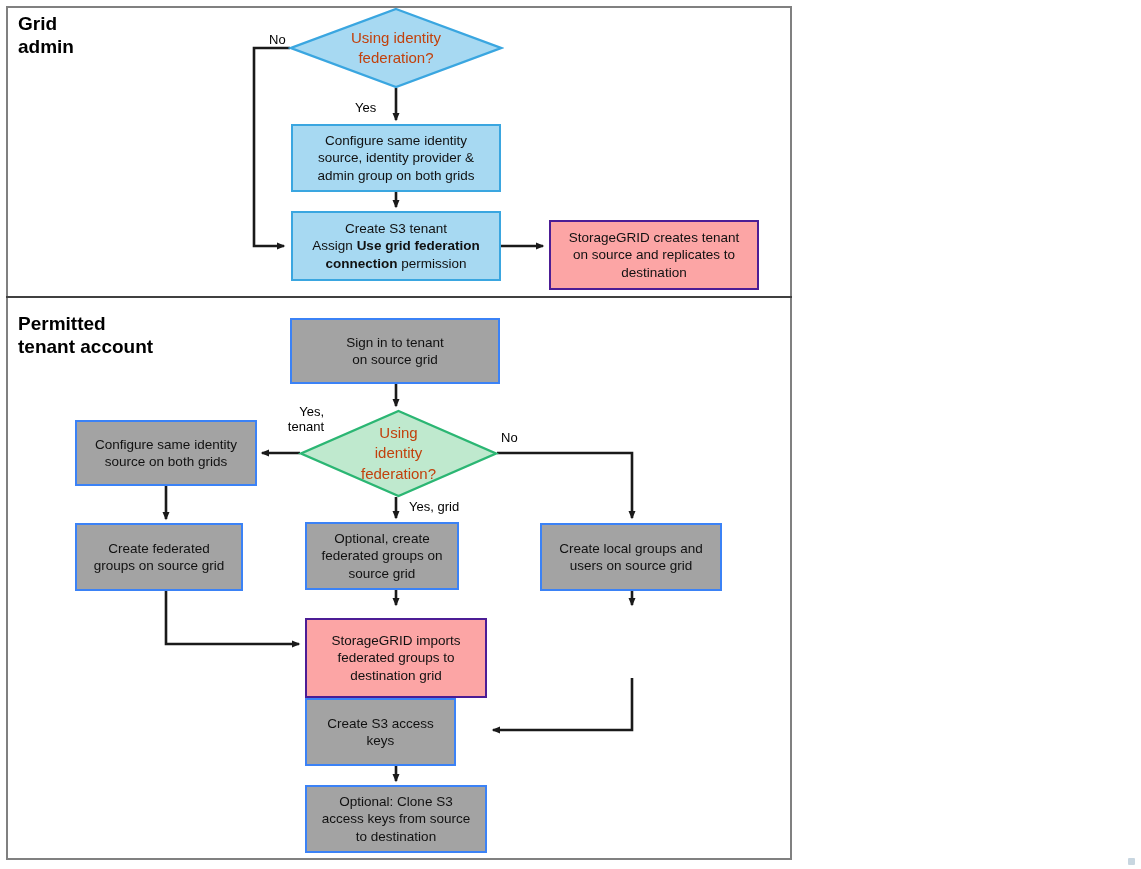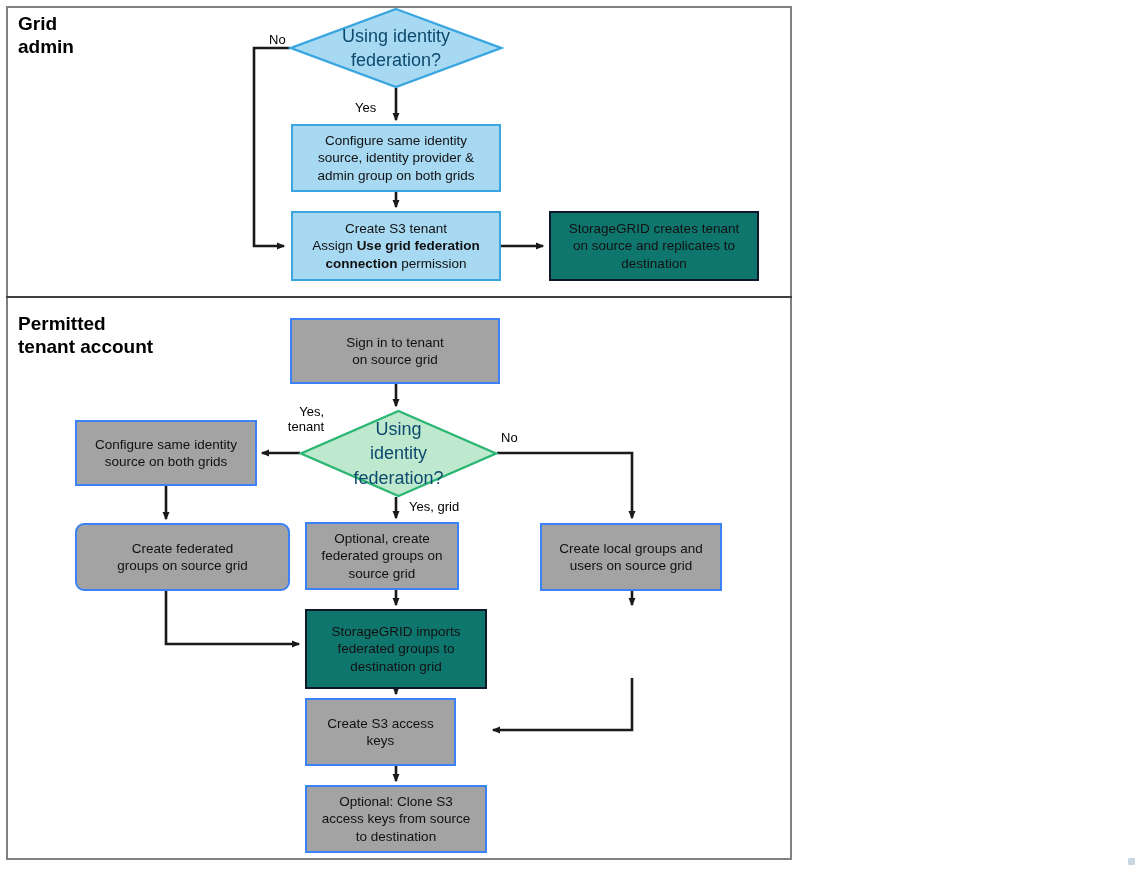--- a/index.html
+++ b/index.html
@@ -62,37 +62,38 @@
   }
   .node-blue {
     background: #a7d9f2;
     border: 2px solid #3aa6e0;
   }
   .node-green {
     background: #a3a3a3;
     border: 2px solid #3b82f6;
   }
   .node-grey {
-    background: #0f766e;
-    border: 2px solid #0f172a;
+    background: #fca5a5;
+    border: 2px solid #4c1d95;
+    margin-top: 9px;
   }
   .node .txt { display: block; white-space: pre-line; }
   .node b { font-weight: bold; }
   .diamond-wrap { position: absolute; }
   .diamond-wrap svg { position: absolute; left: 0; top: 0; }
   .diamond-text {
     position: absolute;
     left: 0; top: 0;
     width: 100%; height: 100%;
     display: flex;
     align-items: center;
     justify-content: center;
     text-align: center;
-    font-size: 18px;
-    color: #0c4a6e;
+    font-size: 15px;
+    color: #c2410c;
     line-height: 1.35;
     white-space: pre-line;
   }
   .edge-label {
     position: absolute;
     font-weight: normal;
     font-size: 13px;
     color: #000000;
     white-space: pre-line;
     line-height: 1.15;
@@ -209,21 +210,21 @@
     <div class="diamond-text">Using
 identity
 federation?</div>
   </div>
 
   <div class="node node-green" style="left:75px; top:420px; width:182px; height:66px;">
     <span class="txt">Configure same identity
 source on both grids</span>
   </div>
 
-  <div class="node node-green" style="left:75px; top:523px; width:215px; height:68px;border-radius:9px;">
+  <div class="node node-green" style="left:75px; top:523px; width:168px; height:68px;">
     <span class="txt">Create federated
 groups on source grid</span>
   </div>
 
   <div class="node node-green" style="left:305px; top:522px; width:154px; height:68px;">
     <span class="txt">Optional, create
 federated groups on
 source grid</span>
   </div>
 

